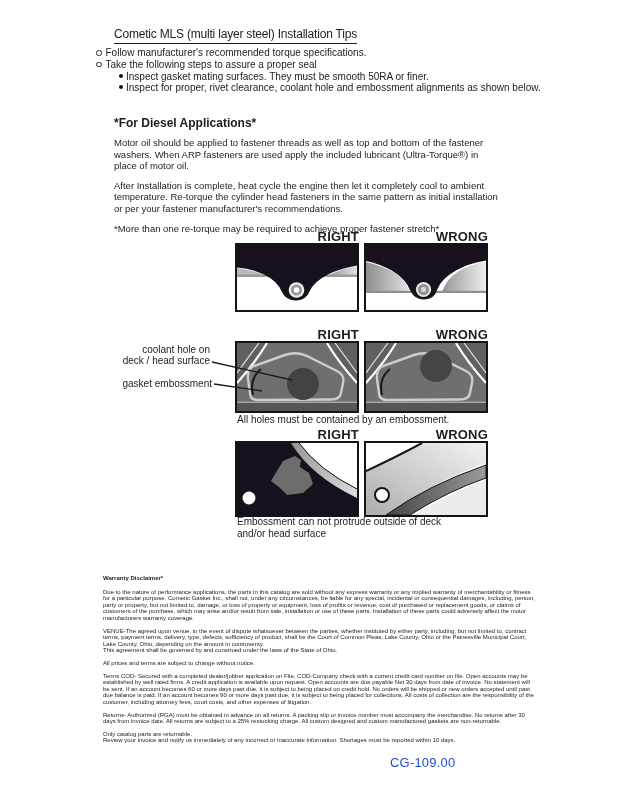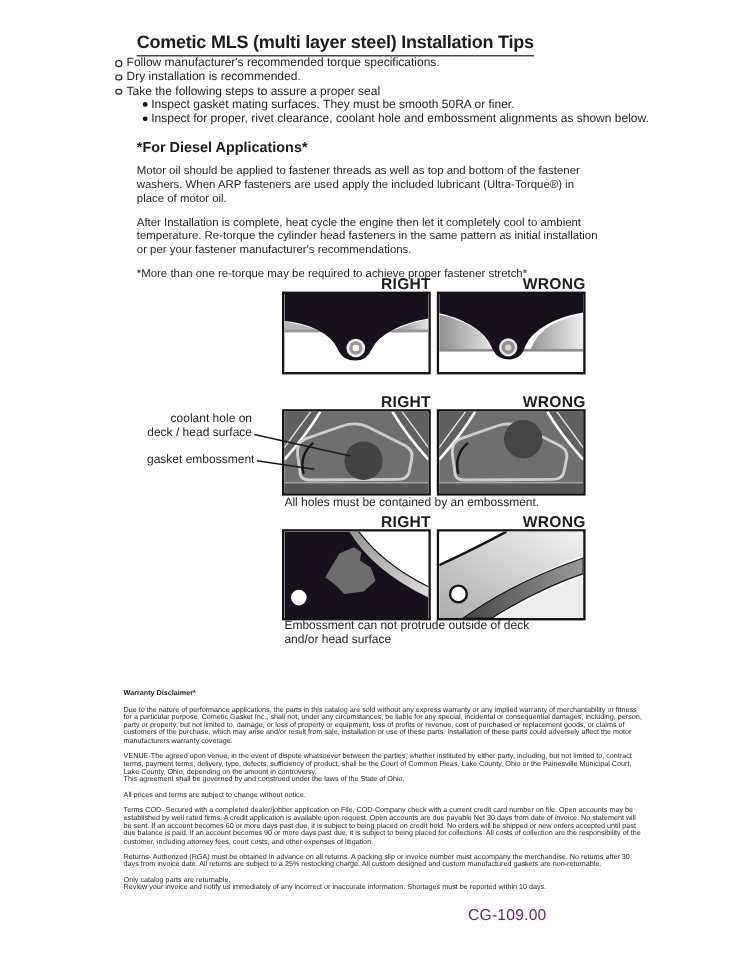--- a/index.html
+++ b/index.html
@@ -1,19 +1,19 @@
 <!DOCTYPE html>
 <html><head>
 <meta charset="utf-8">
 <style>
   html,body{margin:0;padding:0;background:#fff;}
   .page{position:relative;width:618px;height:800px;background:#ffffff;overflow:hidden;
         font-family:"Liberation Sans",sans-serif;color:#1d1d1f;}
   
-  .title{position:absolute;left:114px;top:27px;margin:0;font-size:15px;font-weight:bold;
+  .title{position:absolute;left:114px;top:27px;margin:0;font-size:12px;font-weight:normal;
          letter-spacing:-0.2px;border-bottom:1.5px solid #1a1a1c;padding-bottom:2px;}
   
   .bullets{position:absolute;left:96px;top:47px;width:470px;font-size:10px;}
   .b-row{display:flex;align-items:flex-start;height:11.8px;white-space:nowrap;}
   .b-row.sub{margin-left:23px;}
   .b-open{flex:0 0 auto;width:3.5px;height:3.5px;border:1px solid #2a2a2c;border-radius:50%;
           margin:3px 4px 0 0;}
   .b-solid{flex:0 0 auto;width:4px;height:4px;background:#131315;border-radius:50%;
            margin:3px 3px 0 0;}
   
@@ -29,37 +29,33 @@
   .dg-box svg{display:block;}
   .dg-caption{position:absolute;font-size:10px;line-height:11.5px;}
   
   .ann{position:absolute;font-size:10px;line-height:11px;text-align:right;}
   .ann-lines{position:absolute;left:208px;top:355px;pointer-events:none;z-index:5;}
   
   .warranty{position:absolute;left:103px;top:575px;width:434px;font-size:6px;line-height:6.6px;color:#222;}
   .warranty h3{margin:0 0 7px 0;font-size:6px;font-weight:bold;}
   .warranty p{margin:0 0 6px 0;white-space:pre-line;}
   
-  .page-code{position:absolute;left:390px;top:755px;font-size:13px;color:#701a75;letter-spacing:0.2px;}
+  .page-code{position:absolute;left:390px;top:755px;font-size:13px;color:#1d4ed8;letter-spacing:0.2px;}
 </style>
 </head>
 <body>
 
 <div class="page">
 
   <h1 class="title">Cometic MLS (multi layer steel) Installation Tips</h1>
 
   <div class="bullets">
     <div class="b-row">
       <span class="b-open"></span>
       <span>Follow manufacturer's recommended torque specifications.</span>
-    </div>
-    <div class="b-row">
-      <span class="b-open"></span>
-      <span>Dry installation is recommended.</span>
     </div>
     <div class="b-row">
       <span class="b-open"></span>
       <span>Take the following steps to assure a proper seal</span>
     </div>
     <div class="b-row sub">
       <span class="b-solid"></span>
       <span>Inspect gasket mating surfaces.  They must be smooth 50RA or finer.</span>
     </div>
     <div class="b-row sub">

